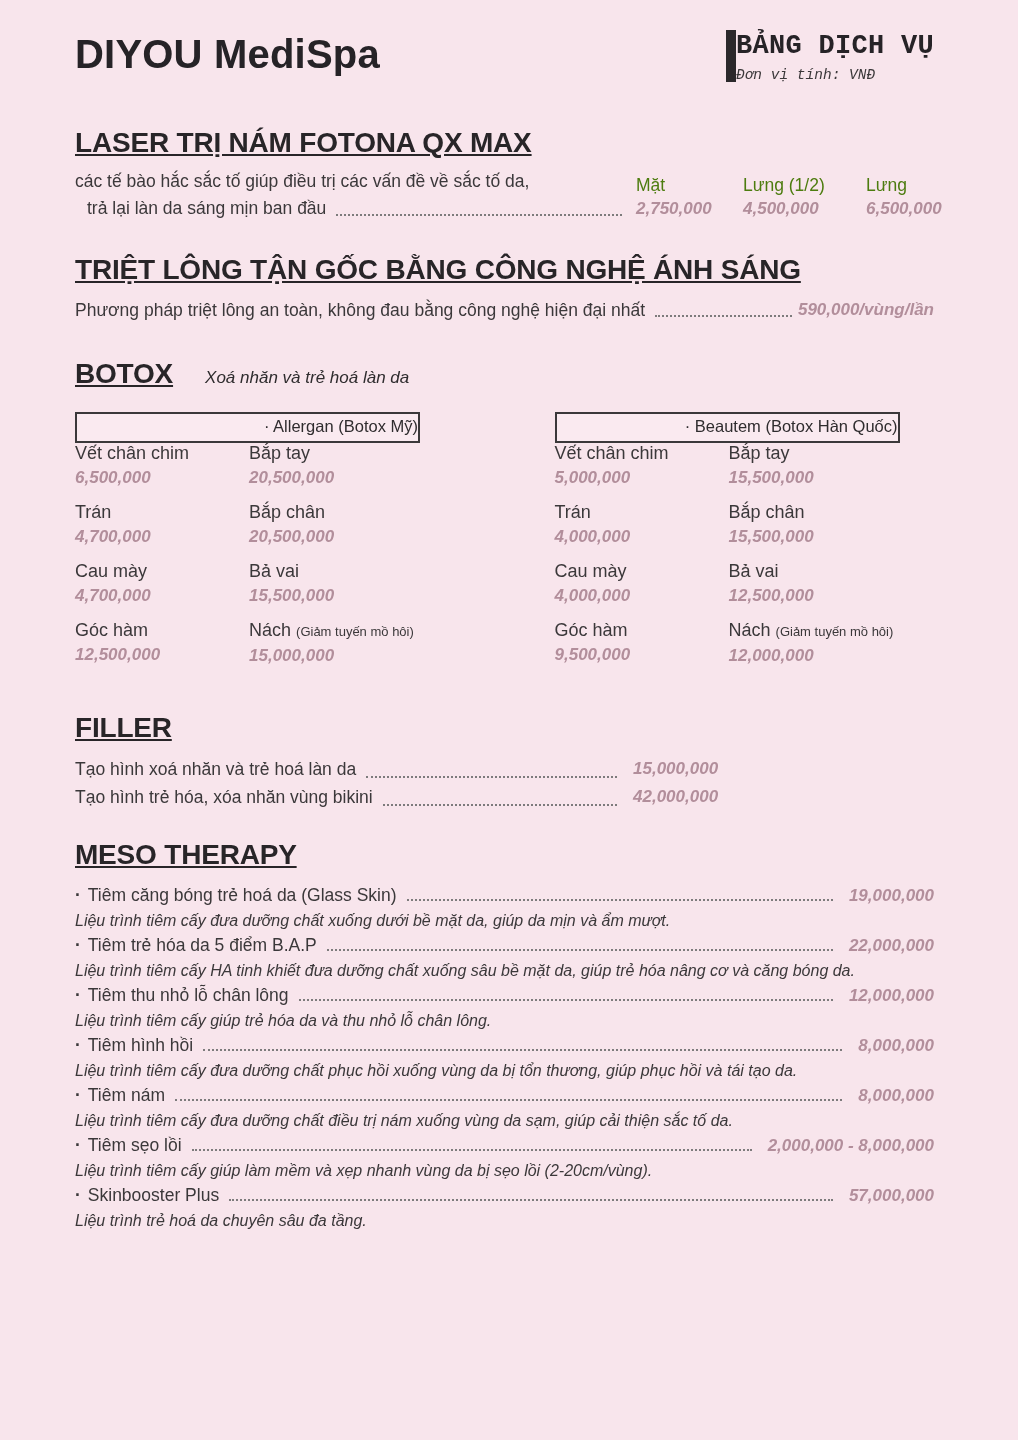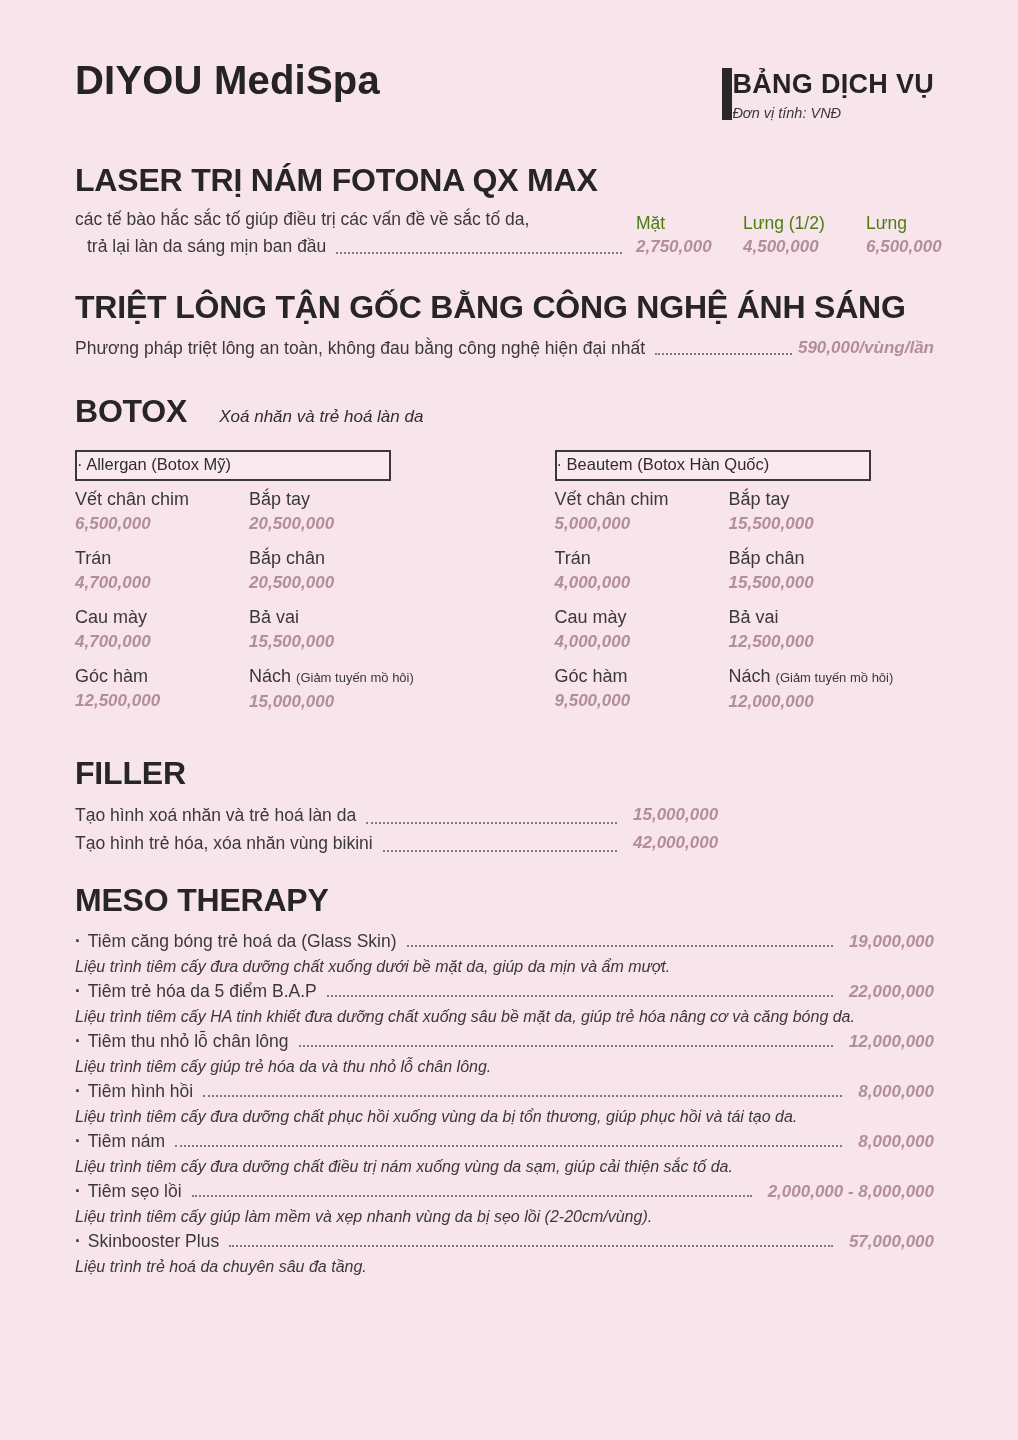--- a/index.html
+++ b/index.html
@@ -4,38 +4,38 @@
 <style>
   * { box-sizing: border-box; }
   html, body { margin: 0; padding: 0; background: #f8e5ec; }
   .page {
     position: relative;
     width: 1018px;
     height: 1440px;
     background: #f8e5ec;
     font-family: "Liberation Sans", sans-serif;
     color: #3b383a;
-    padding: 56px 84px 0 75px;
+    padding: 30px 84px 0 75px;
     overflow: hidden;
   }
 
   
   .header { display: flex; justify-content: space-between; align-items: flex-start; }
   .brand {
     font-size: 40px; font-weight: bold; color: #262327; letter-spacing: 0.2px; line-height: 48px;
   }
-  .masthead { display: flex; margin-top: 12px; }
+  .masthead { display: flex; margin-top: 0; font-family: Liberation Mono, monospace; }
   .masthead-bar { width: 10px; height: 52px; background: #2b282b; }
   .masthead-title { font-size: 27px; font-weight: bold; color: #262327; line-height: 32px; letter-spacing: 0.3px; }
   .masthead-unit { font-size: 14.5px; font-style: italic; color: #3b383a; margin-top: 5px; }
 
   
   .sec-title {
-    margin: 0; font-size: 32px; font-weight: bold; color: #282528;
-    letter-spacing: -0.2px; line-height: 31px;
+    margin: 0; font-size: 28px; font-weight: bold; color: #282528;
+    letter-spacing: -0.2px; line-height: 31px; text-decoration: underline;
   }
   .leader {
     flex: 1; border-bottom: 2px dotted #7d7b7c; margin: 0 6px 5px 10px; min-width: 30px;
   }
   .price { font-style: italic; font-weight: bold; color: #b28e9b; }
 
   
   .sec-laser { margin-top: 44px; }
   .laser-body { display: flex; margin-top: 10px; }
   .laser-desc { width: 556px; font-size: 17.5px; line-height: 26.5px; }
@@ -52,24 +52,24 @@
   .hair-row { display: flex; align-items: flex-end; margin-top: 13px; font-size: 17.5px; line-height: 24px; }
   .hair-row .price { font-size: 17px; }
 
   
   .sec-botox { margin-top: 36px; }
   .botox-head { display: flex; align-items: baseline; }
   .botox-sub { font-style: italic; font-size: 17px; margin-left: 32px; color: #2f2c2e; }
   .botox-panels { display: flex; gap: 100px; margin-top: 23px; }
   .panel { flex: 1; }
   .panel-header {
-    width: 316px; border: 2px solid #3b383a; text-align: left;
+    width: 345px; border: 2px solid #3b383a; text-align: right;
     font-size: 16.5px; color: #2f2c2e; padding: 3px 0 5px; background: #faeaf0;
   }
-  .panel-grid { margin-top: 8px; display: grid; grid-template-columns: 174px 1fr; row-gap: 14px; }
+  .panel-grid { margin-top: 0; display: grid; grid-template-columns: 174px 1fr; row-gap: 14px; }
   .b-label { font-size: 18px; line-height: 21px; color: #3b383a; }
   .b-note { font-size: 13px; }
   .b-price { font-size: 17px; line-height: 21px; margin-top: 3px; }
 
   
   .sec-filler { margin-top: 46px; }
   .filler-rows { margin-top: 12px; }
   .filler-row { display: flex; align-items: flex-end; font-size: 17.5px; line-height: 28px; }
   .filler-left { display: flex; align-items: flex-end; width: 548px; }
   .filler-row .price { margin-left: 10px; font-size: 17px; line-height: 28px; }

